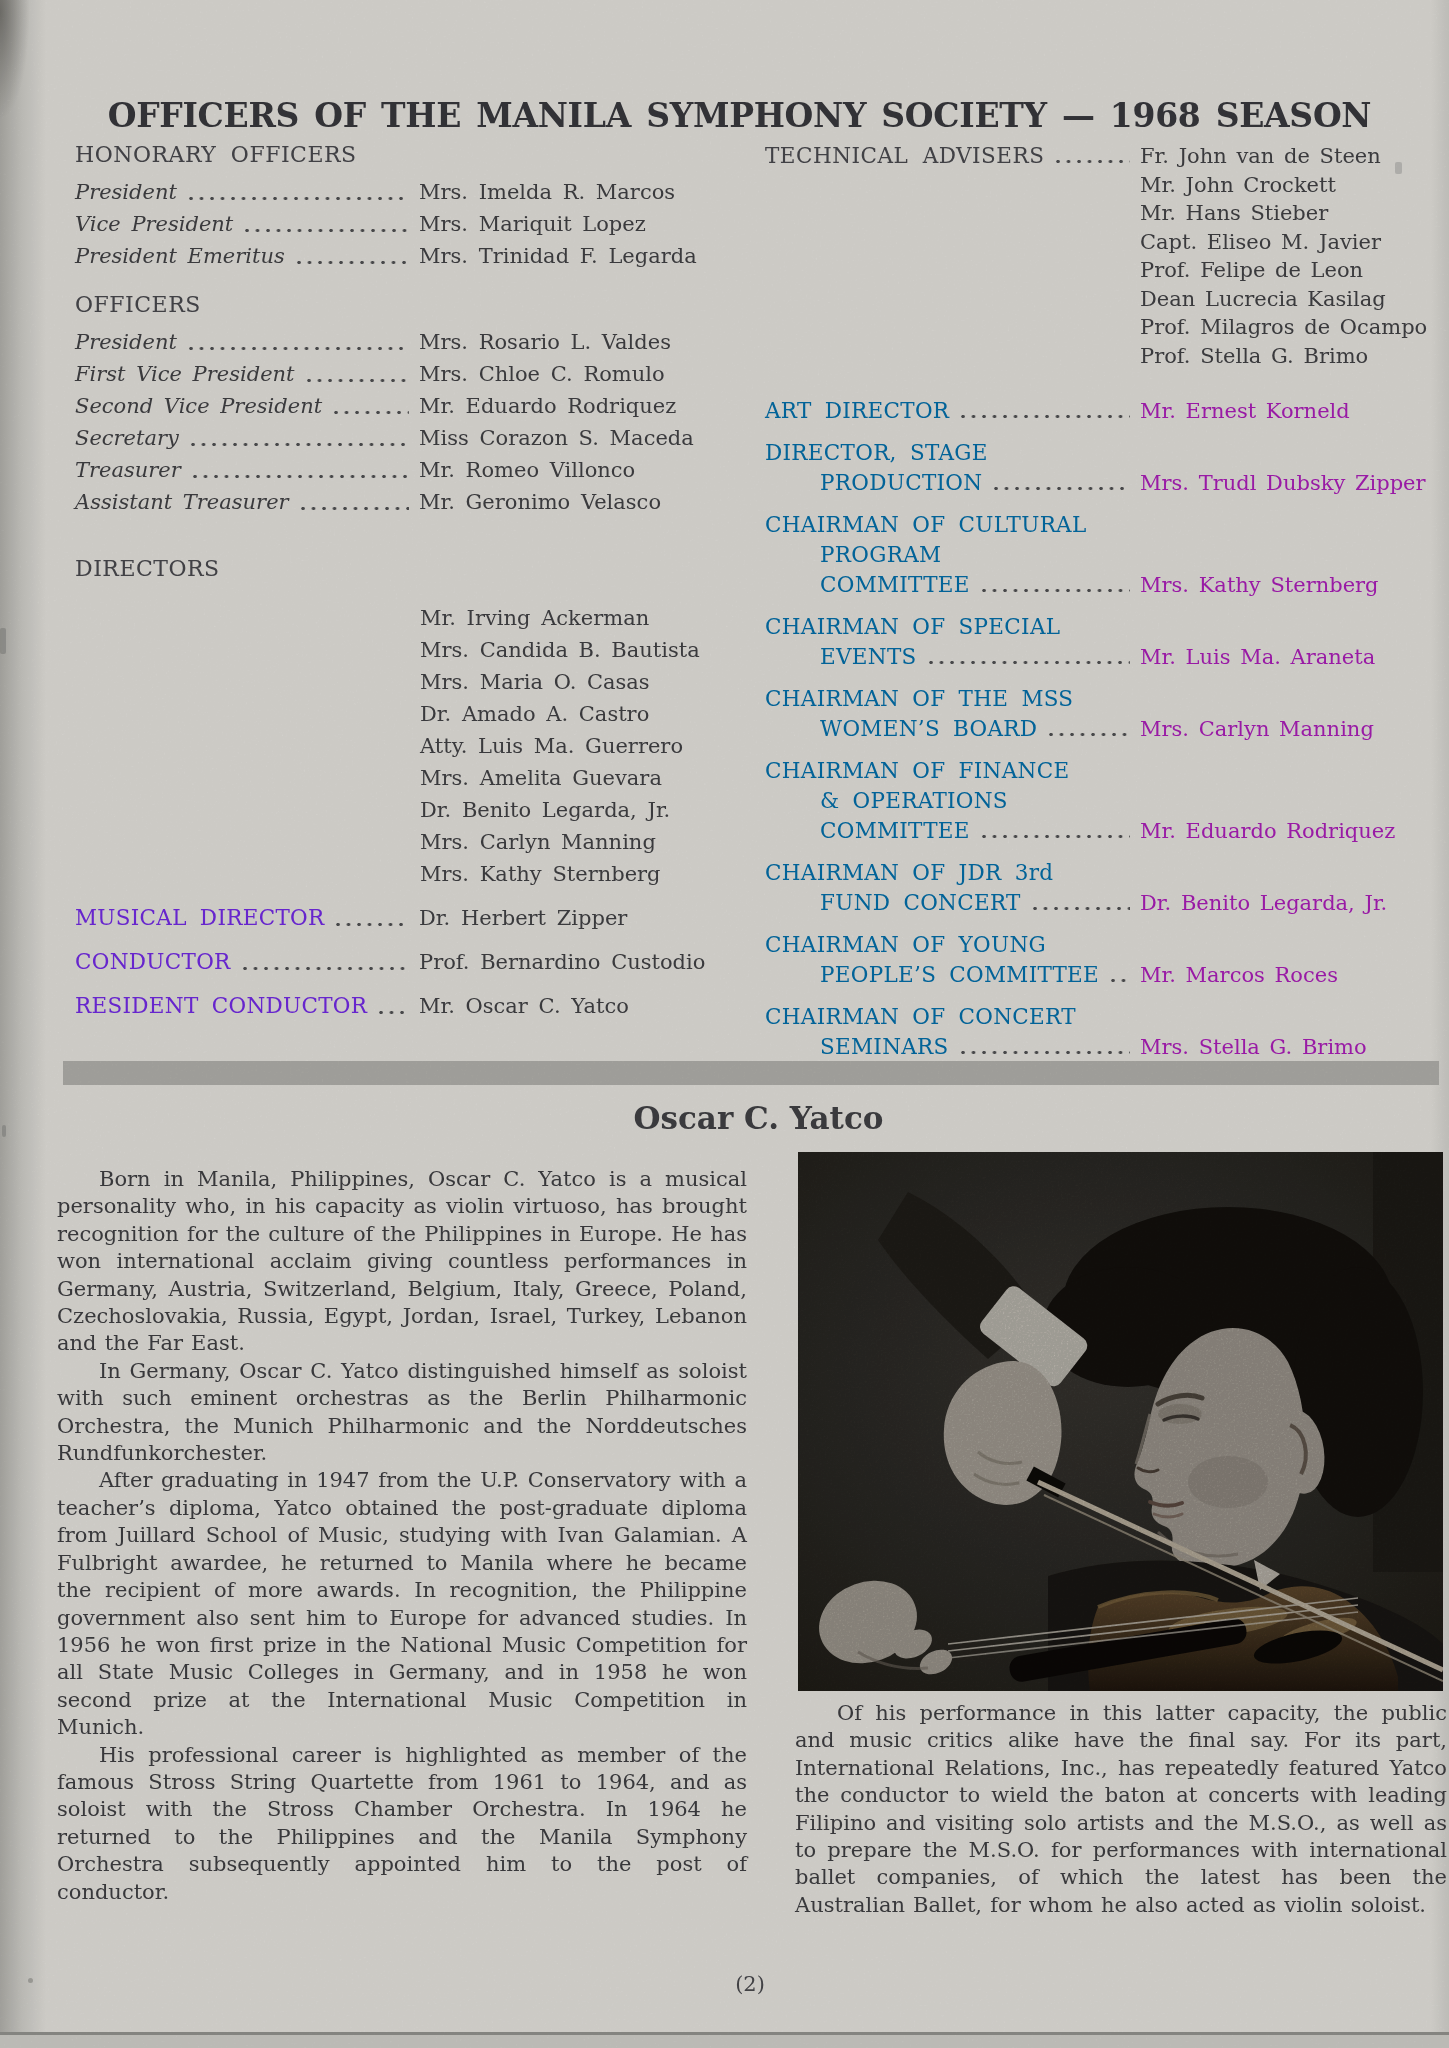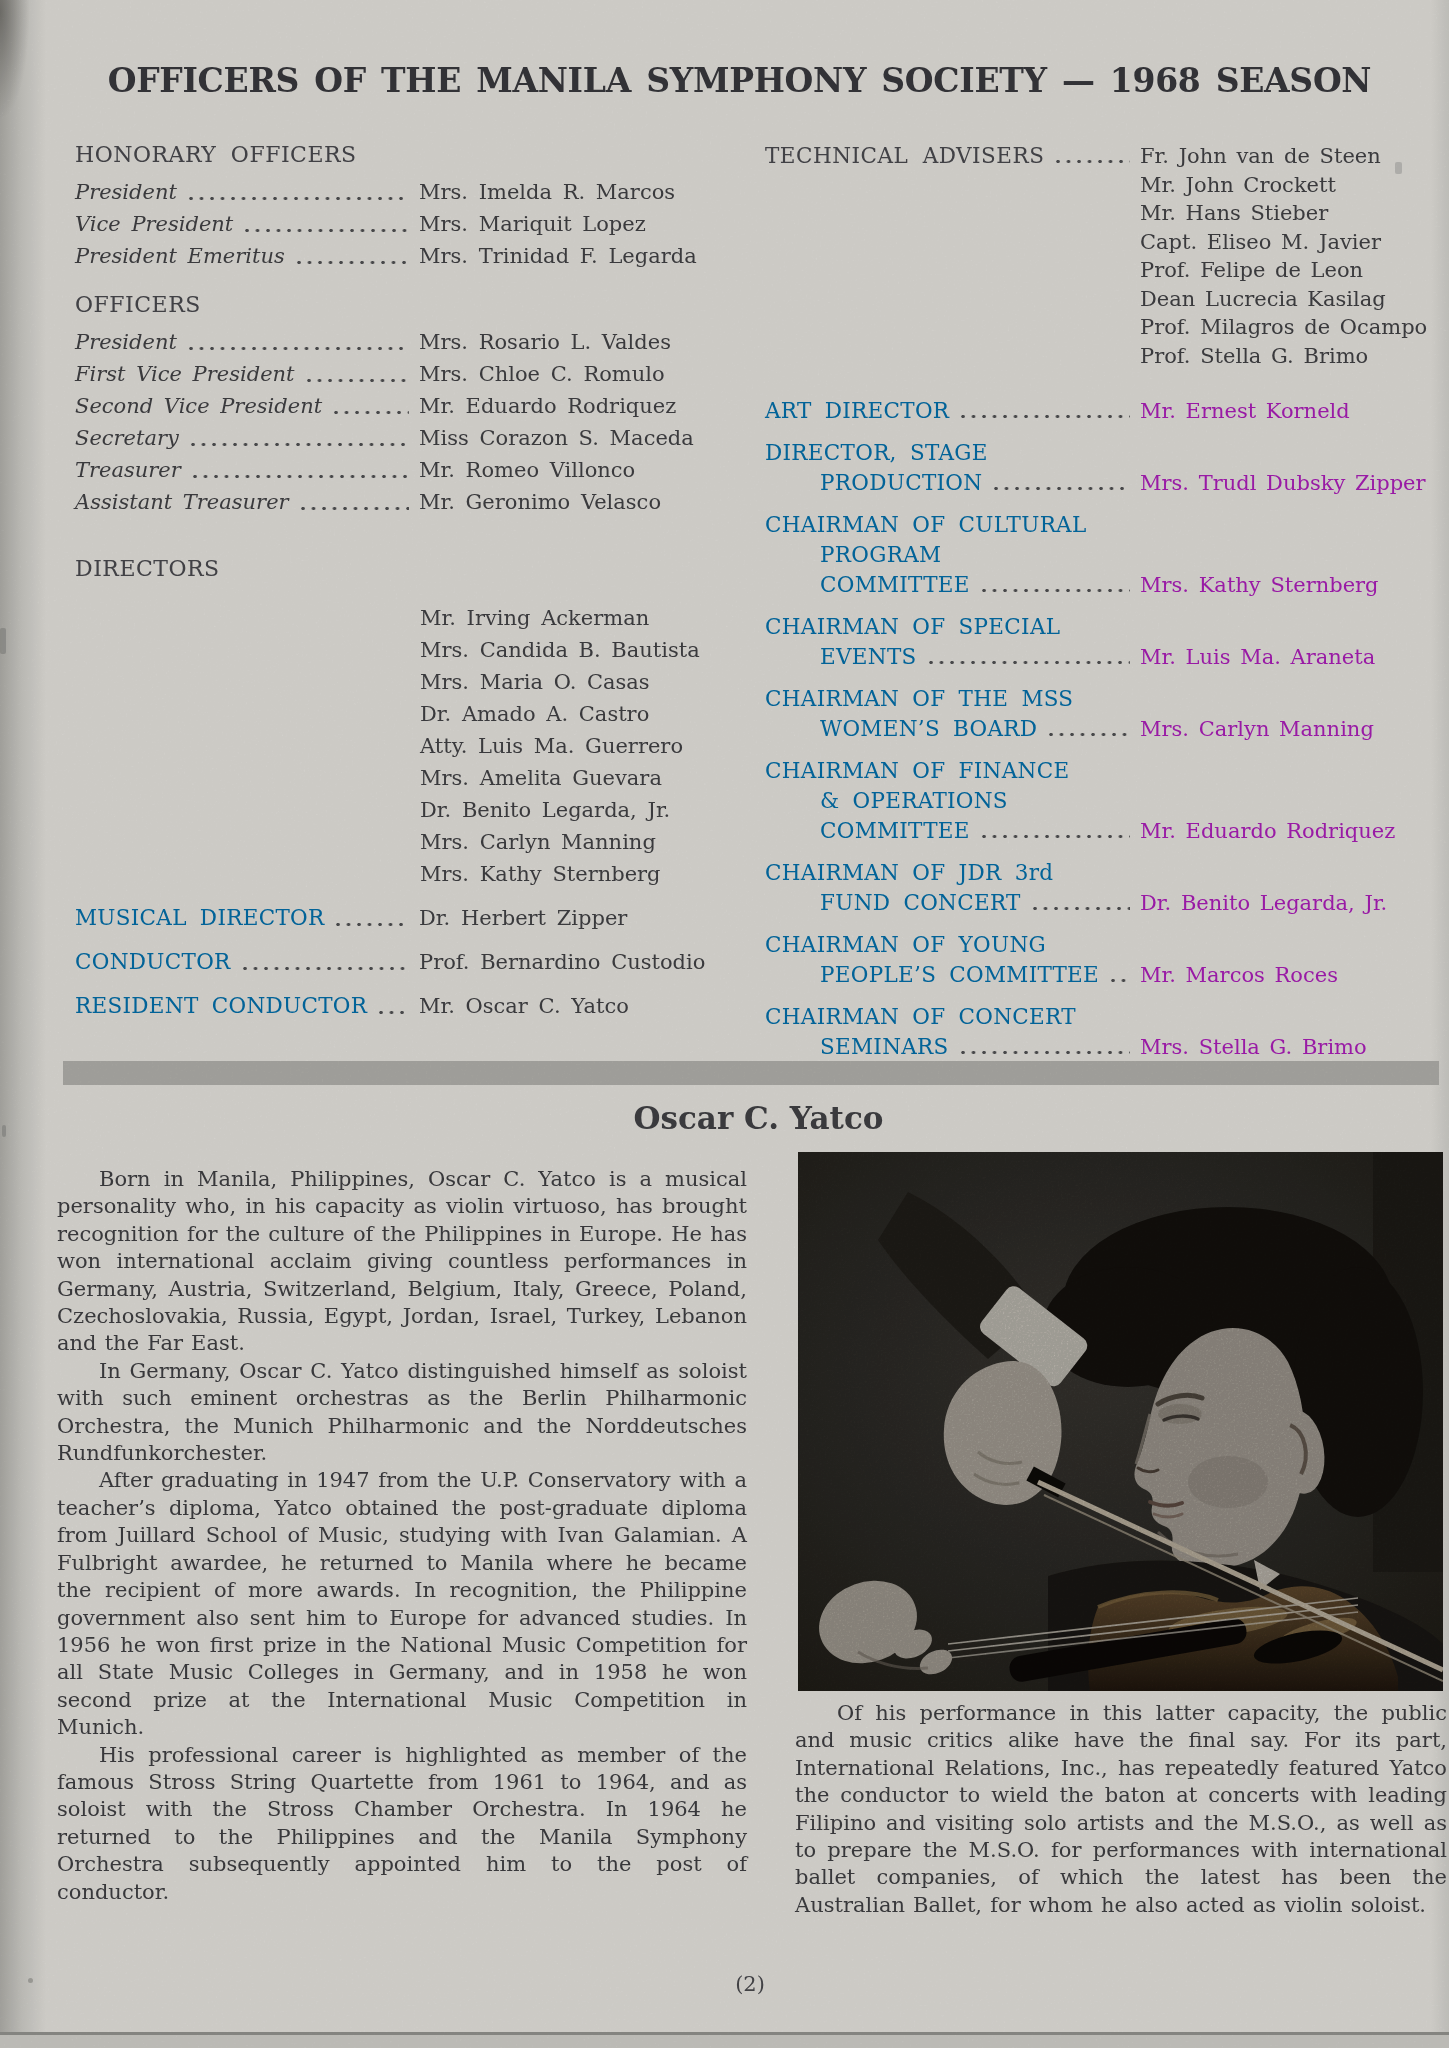--- a/index.html
+++ b/index.html
@@ -14,40 +14,40 @@
   .gutter{left:0;top:0;width:46px;height:2048px;
     background:linear-gradient(90deg,#a9a8a3 0%,#c3c2bd 45%,rgba(216,214,209,0) 100%);}
   .right-shade{right:0;top:0;width:18px;height:2048px;
     background:linear-gradient(270deg,#c8c7c2 0%,rgba(216,214,209,0) 100%);}
   .corner-smudge{left:0;top:0;width:30px;height:120px;
     background:radial-gradient(ellipse at 0% 10%,rgba(70,68,64,.55),rgba(70,68,64,0) 70%);}
   .bottom-line{left:0;top:2032px;width:1449px;height:3px;background:#8c8c88;}
   .bottom-strip{left:0;top:2035px;width:1449px;height:13px;background:#c6c5c0;}
   .mark{background:#7e7e7a;opacity:.55;border-radius:2px;}
   
-  .title{left:30px;right:0;top:61px;text-align:center;font-weight:bold;
+  .title{left:30px;right:0;top:96px;text-align:center;font-weight:bold;
     font-size:33px;line-height:40px;color:#35353a;white-space:nowrap;word-spacing:4px;letter-spacing:-0.3px;}
   
   .sect-h{font-size:22px;line-height:26px;color:#45454a;letter-spacing:.5px;word-spacing:7px;white-space:nowrap;}
   .leader{flex:1 1 auto;align-self:flex-end;height:7px;margin:0 10px 6px 12px;min-width:16px;
     background-image:radial-gradient(circle at 2px 3.5px,#4c4c4e 1.4px,rgba(0,0,0,0) 2px);
     background-size:10.5px 7px;background-repeat:repeat-x;}
   
   .leftcol{left:75px;top:142px;width:616px;}
   .lrow{display:flex;line-height:32px;font-size:21px;}
   .lrow .role{white-space:nowrap;font-style:italic;word-spacing:4px;}
   .lrow .lname{width:272px;flex:0 0 272px;white-space:nowrap;word-spacing:4px;}
   .rows{margin-top:8px;}
   .h2{margin-top:20px;}
   .h3{margin-top:38px;}
   .dirlist{margin-top:20px;margin-left:345px;}
   .dirlist div{line-height:32px;font-size:21px;white-space:nowrap;word-spacing:4px;}
   .leadrows{margin-top:12px;}
   .leadrows .lrow{margin-top:12px;}
-  .leadrows .role{font-style:normal;font-size:21.5px;letter-spacing:.3px;word-spacing:6px;color:#0369a1;}
+  .leadrows .role{font-style:normal;font-size:21.5px;letter-spacing:.3px;word-spacing:6px;color:#6d28d9;}
   
   .rightcol{left:765px;top:142px;width:682px;}
   .advline1{display:flex;line-height:28.5px;font-size:21.5px;}
   .advline1 .sect-h{font-size:21.5px;line-height:28.5px;}
   .advname{width:307px;flex:0 0 307px;white-space:nowrap;font-size:21px;word-spacing:3px;}
   .advrest div{margin-left:375px;line-height:28.5px;font-size:21px;white-space:nowrap;word-spacing:3px;}
   .entries{margin-top:26px;}
   .entry{margin-top:12px;}
   .entry:first-child{margin-top:0;}
   .erow{display:flex;line-height:30px;font-size:21.5px;}

